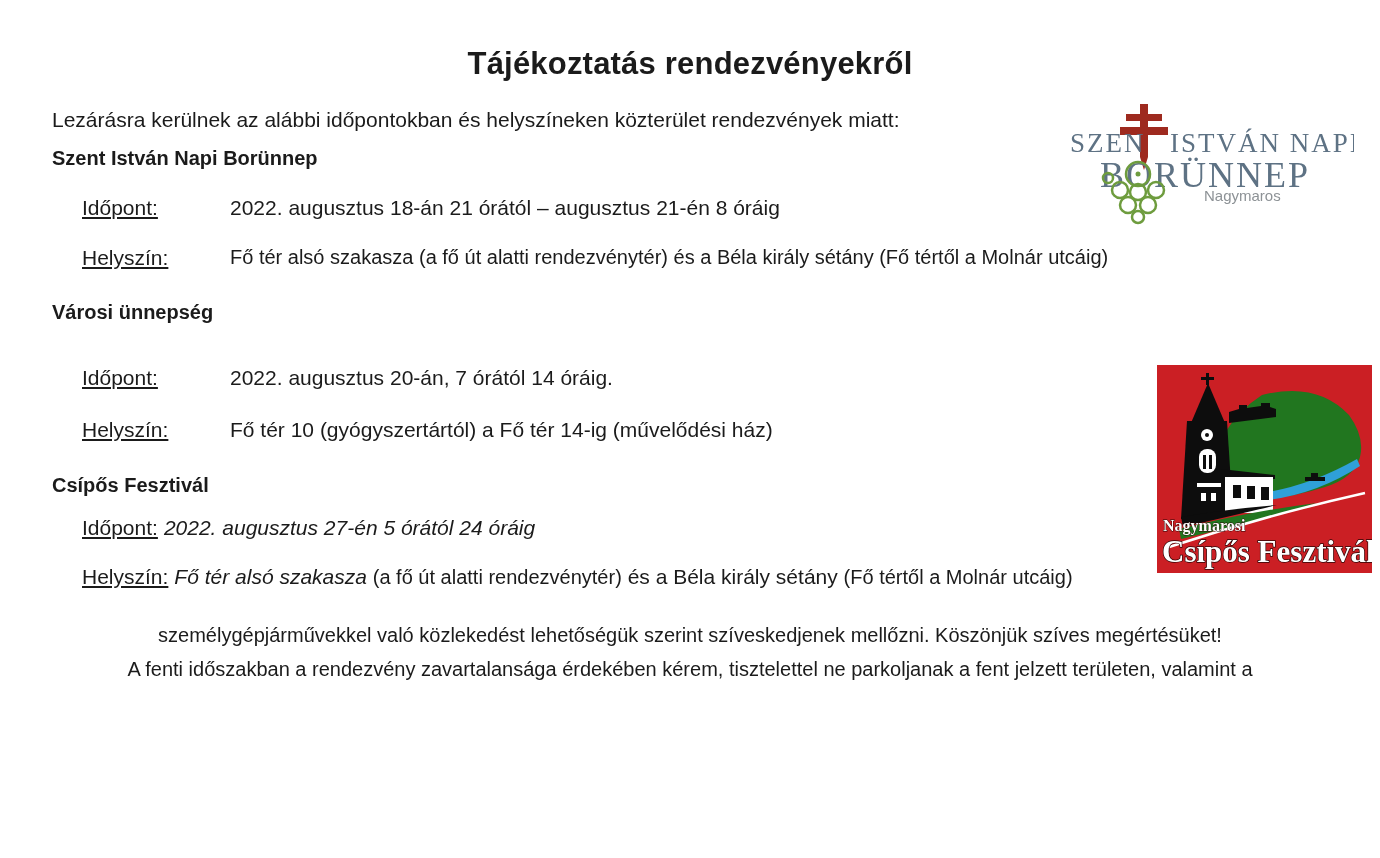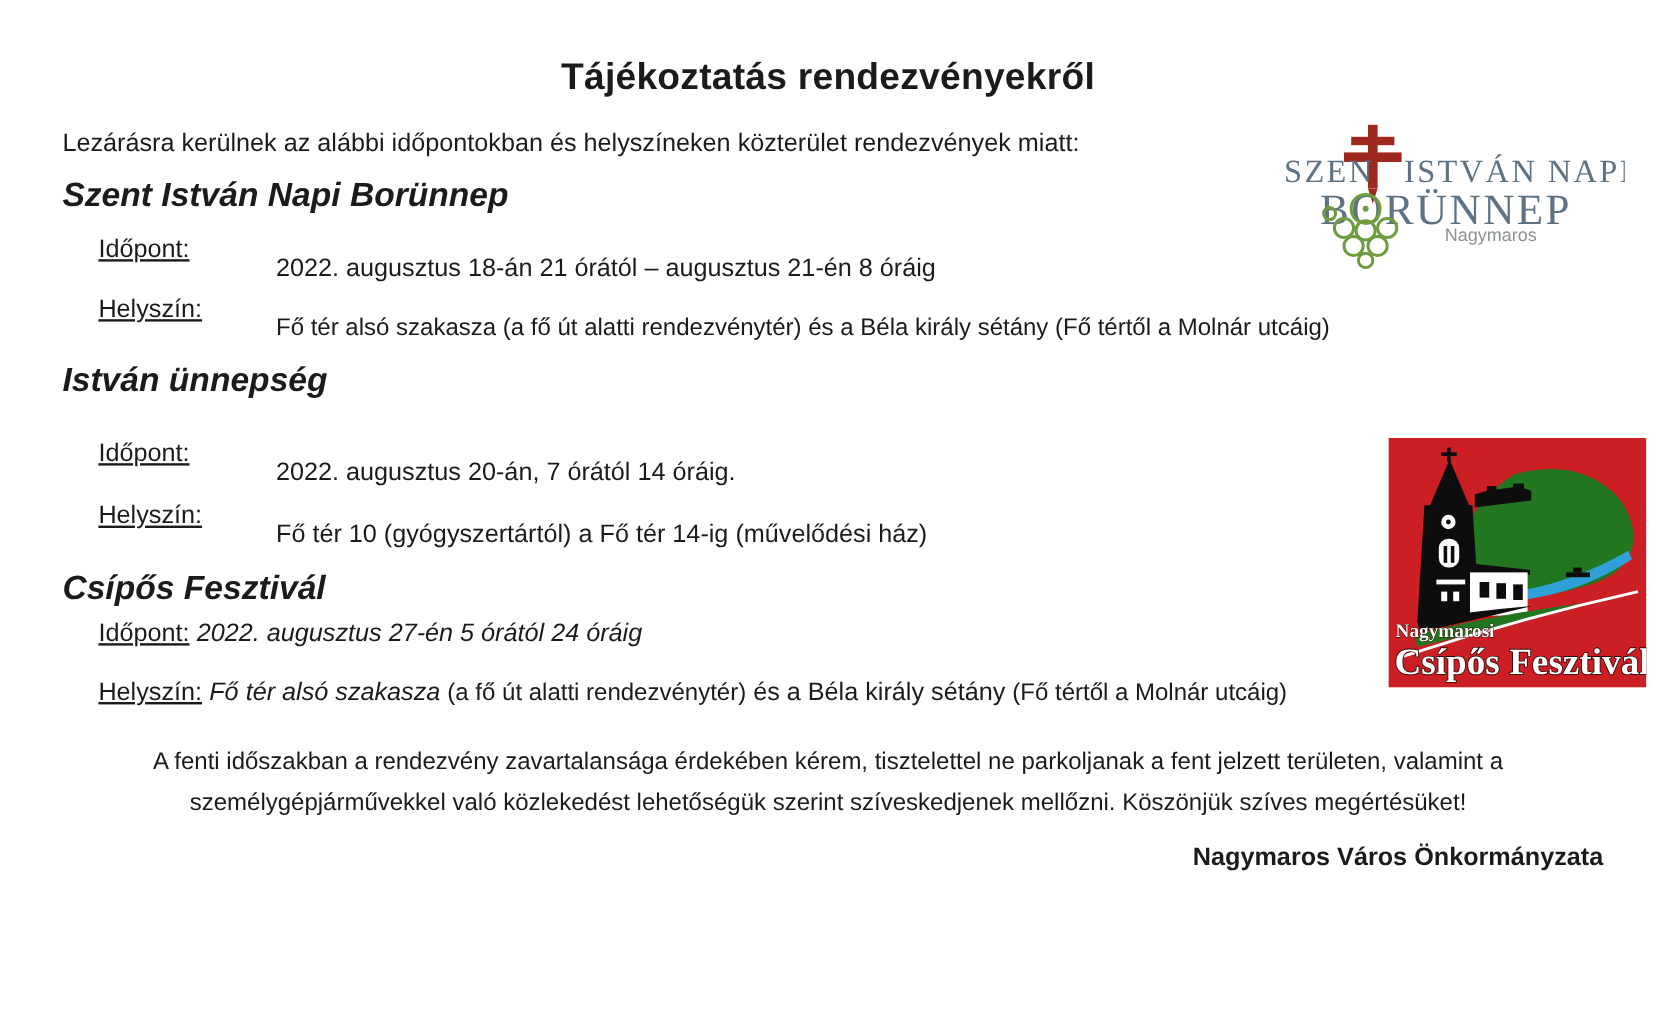--- a/index.html
+++ b/index.html
@@ -24,45 +24,44 @@
   }
   .intro {
     position: absolute;
     top: 108px; left: 52px;
     font-size: 21px;
     white-space: nowrap;
   }
   .event-heading {
     position: absolute;
     left: 52px;
-    font-size: 28px;
+    font-size: 20px;
     font-weight: bold;
     white-space: nowrap;
-    font-style: italic;
   }
   .h-1 { top: 147px; }
   .h-2 { top: 301px; }
   .h-3 { top: 474px; }
   .row {
     position: absolute;
     left: 82px;
     font-size: 21px;
     white-space: nowrap;
   }
   .r-1a { top: 196px; }
   .r-1b { top: 246px; font-size: 20px; }
   .r-2a { top: 366px; }
   .r-2b { top: 418px; }
   .r-3a { top: 516px; }
   .r-3b { top: 565px; }
   .label { text-decoration: underline; }
   .tabbed .value {
     position: absolute;
     left: 148px;
-    top: 16px;
+    top: 0;
     white-space: nowrap;
   }
   .inline-gap { margin-left: 6px; font-style: italic; }
   .small-part { font-size: 20px; }
   .footer {
     position: absolute;
     top: 618px; left: 0;
     width: 100%;
     text-align: center;
     font-size: 20px;
@@ -97,44 +96,43 @@
   <h2 class="event-heading h-1">Szent István Napi Borünnep</h2>
   <div class="row tabbed r-1a">
     <span class="label">Időpont:</span>
     <span class="value">2022. augusztus 18-án 21 órától – augusztus 21-én 8 óráig</span>
   </div>
   <div class="row tabbed r-1b">
     <span class="label" style="font-size:21px">Helyszín:</span>
     <span class="value">Fő tér alsó szakasza (a fő út alatti rendezvénytér) és a Béla király sétány (Fő tértől a Molnár utcáig)</span>
   </div>
 
-  <h2 class="event-heading h-2">István ünnepség</h2>
+  <h2 class="event-heading h-2">Városi ünnepség</h2>
   <div class="row tabbed r-2a">
     <span class="label">Időpont:</span>
     <span class="value">2022. augusztus 20-án, 7 órától 14 óráig.</span>
   </div>
   <div class="row tabbed r-2b">
     <span class="label">Helyszín:</span>
     <span class="value">Fő tér 10 (gyógyszertártól) a Fő tér 14-ig (művelődési ház)</span>
   </div>
 
   <h2 class="event-heading h-3">Csípős Fesztivál</h2>
   <div class="row r-3a">
     <span class="label">Időpont:</span><span class="inline-gap">2022. augusztus 27-én 5 órától 24 óráig</span>
   </div>
   <div class="row r-3b">
     <span class="label">Helyszín:</span><span class="inline-gap">Fő tér alsó szakasza </span><span class="small-part">(a fő út alatti rendezvénytér)</span><span> és a Béla király sétány </span><span class="small-part">(Fő tértől a Molnár utcáig)</span>
   </div>
 
   <div class="footer">
+    <div>személygépjárművekkel való közlekedést lehetőségük szerint szíveskedjenek mellőzni. Köszönjük szíves megértésüket!</div>
     <div>A fenti időszakban a rendezvény zavartalansága érdekében kérem, tisztelettel ne parkoljanak a fent jelzett területen, valamint a</div>
-    <div>személygépjárművekkel való közlekedést lehetőségük szerint szíveskedjenek mellőzni. Köszönjük szíves megértésüket!</div>
   </div>
 
-  <div class="signature">Nagymaros Város Önkormányzata</div>
 
   <svg class="logo-borunnep" width="290" height="132" viewBox="0 0 290 132" aria-hidden="true">
 
     <g>
       <rect x="76" y="4" width="8" height="53" fill="#9e2a1f"></rect>
       <rect x="62" y="14" width="36" height="7" fill="#9e2a1f"></rect>
       <rect x="56" y="27" width="48" height="8" fill="#9e2a1f"></rect>
       <polygon points="76,57 84,57 80,70" fill="#9e2a1f"></polygon>
     </g>
     <text class="serif-logo-text" x="6" y="52" font-size="27" letter-spacing="2" fill="#5e7284">SZEN</text>

